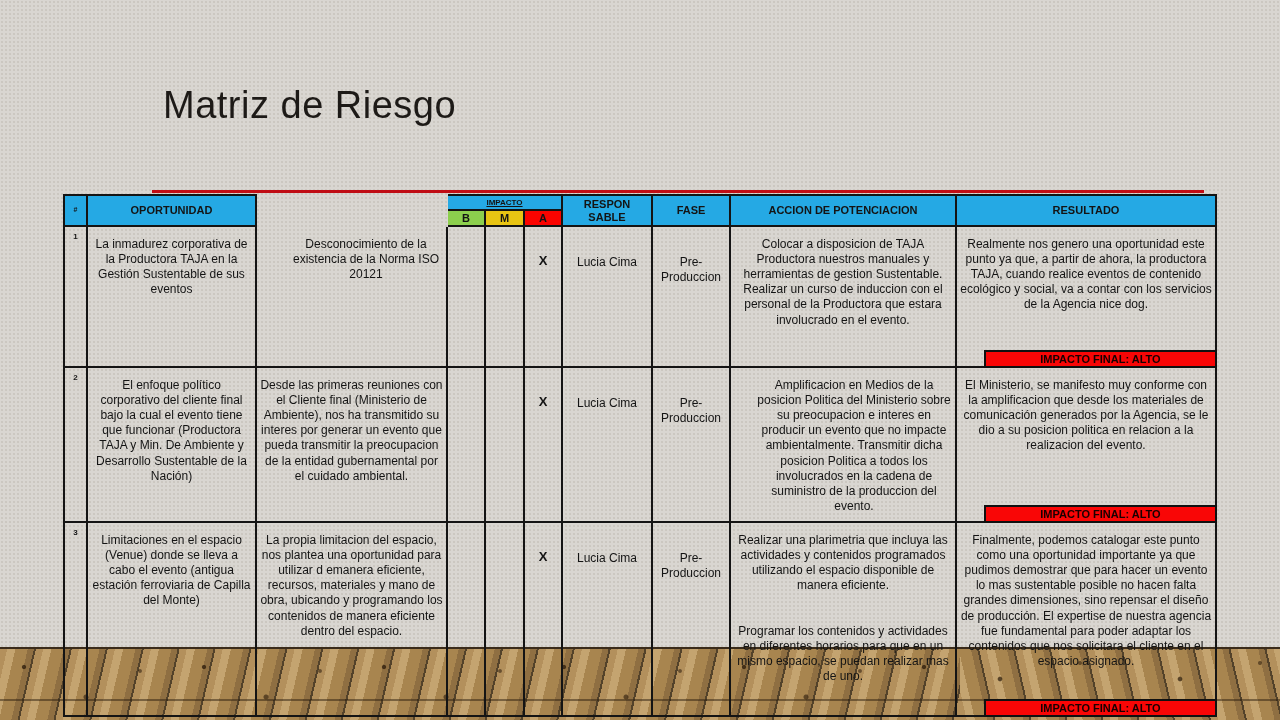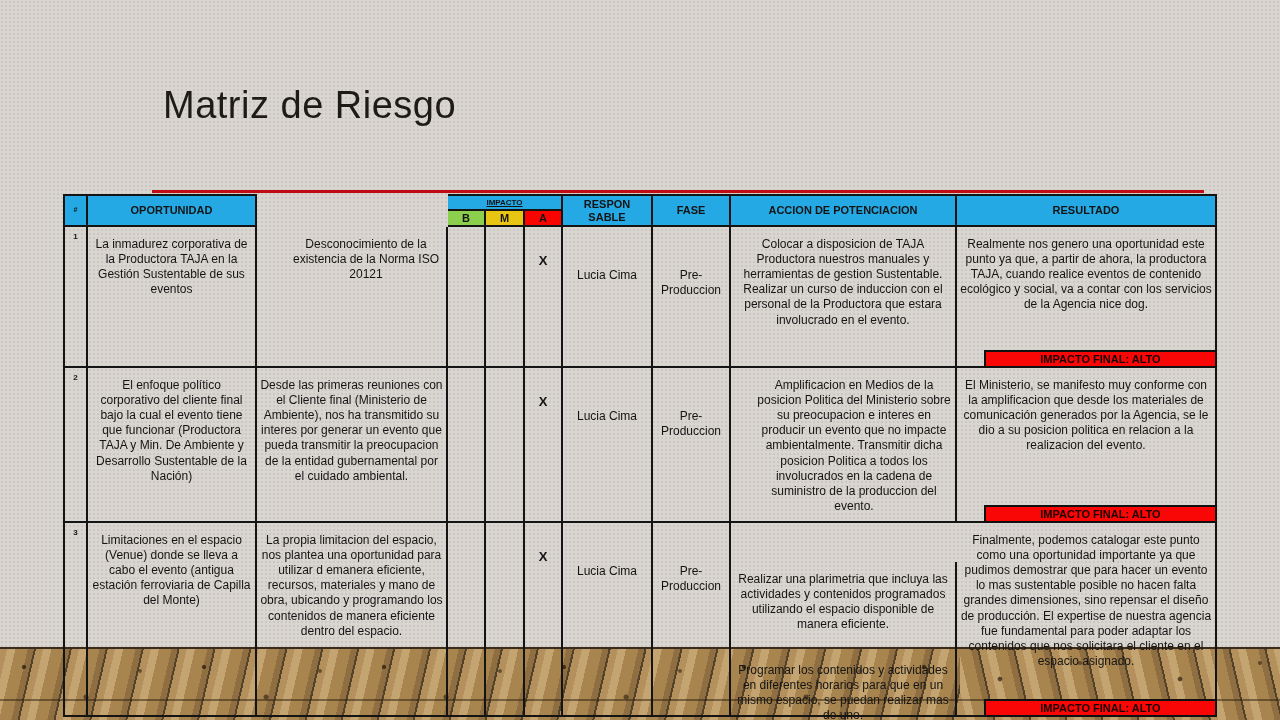--- a/index.html
+++ b/index.html
@@ -54,21 +54,21 @@
   .bl{border-left:2px solid #141414;}
   .bt{border-top:2px solid #141414;}
   .nb{border-bottom:none;}
   .hd{background:#25a9e4;font-weight:bold;font-size:11px;display:flex;align-items:center;justify-content:center;text-align:center;line-height:1.15;}
   .hd-small{font-size:8px;}
   .hd-tiny{font-size:7px;}
   .b-cell{background:#8ccf4d;}
   .m-cell{background:#e8c413;}
   .a-cell{background:#fb0400;}
   .dc{font-size:12px;line-height:1.26;text-align:center;padding:10px 3px 0 3px;}
-  .mid{padding-top:41px;}
+  .mid{padding-top:28px;}
   .xmark{font-weight:bold;font-size:13px;padding-top:26px;}
   .numc{font-size:8px;font-weight:bold;padding-top:5px;}
   .empty-bottom{background:transparent;}
 
   
   .banner{position:absolute;left:984px;width:233px;height:18px;background:#f90606;
           border:2px solid #101010;box-sizing:border-box;display:flex;align-items:center;justify-content:center;
           font-weight:bold;font-size:11px;color:#1a0000;}
   .banner.b1{top:350px;}
   .banner.b2{top:505px;}
@@ -128,21 +128,21 @@
 
     <div class="cell dc numc bl nb" style="grid-column:1;grid-row:5;">3</div>
     <div class="cell dc nb" style="grid-column:3;grid-row:5;">La propia limitacion del espacio, nos plantea una oportunidad para utilizar d emanera eficiente, recursos, materiales y mano de obra, ubicando y programando los contenidos de manera eficiente dentro del espacio.</div>
     <div class="cell dc nb" style="grid-column:2;grid-row:5;">Limitaciones en el espacio (Venue) donde se lleva a cabo el evento (antigua estación ferroviaria de Capilla del Monte)</div>
     <div class="cell dc nb" style="grid-column:4;grid-row:5;"></div>
     <div class="cell dc nb" style="grid-column:5;grid-row:5;"></div>
     <div class="cell dc xmark nb" style="grid-column:6;grid-row:5;">X</div>
     <div class="cell dc mid nb" style="grid-column:7;grid-row:5;">Lucia Cima</div>
     <div class="cell dc mid nb" style="grid-column:8;grid-row:5;">Pre-
 Produccion</div>
-    <div class="cell dc nb" style="grid-column:9;grid-row:5;margin-top:39px;">Realizar una plarimetria que incluya las actividades y  contenidos programados utilizando el espacio disponible de manera eficiente.
+    <div class="cell dc nb" style="grid-column:9;grid-row:5;">Realizar una plarimetria que incluya las actividades y  contenidos programados utilizando el espacio disponible de manera eficiente.
 
 
 Programar los contenidos y actividades en diferentes horarios para que en un mismo espacio, se puedan realizar mas de uno.</div>
     <div class="cell dc nb" style="grid-column:10;grid-row:5;">Finalmente, podemos catalogar este punto como una oportunidad importante ya que pudimos demostrar que para hacer un evento lo mas sustentable posible no hacen falta grandes dimensiones, sino repensar el diseño de producción. El expertise de nuestra agencia fue fundamental para poder adaptar los contenidos que nos solicitara el cliente en el espacio asignado.</div>
 
     <div class="cell empty-bottom bl" style="grid-column:1;grid-row:6;"></div>
     <div class="cell empty-bottom" style="grid-column:2;grid-row:6;"></div>
     <div class="cell empty-bottom" style="grid-column:3;grid-row:6;"></div>
     <div class="cell empty-bottom" style="grid-column:4;grid-row:6;"></div>
     <div class="cell empty-bottom" style="grid-column:5;grid-row:6;"></div>

